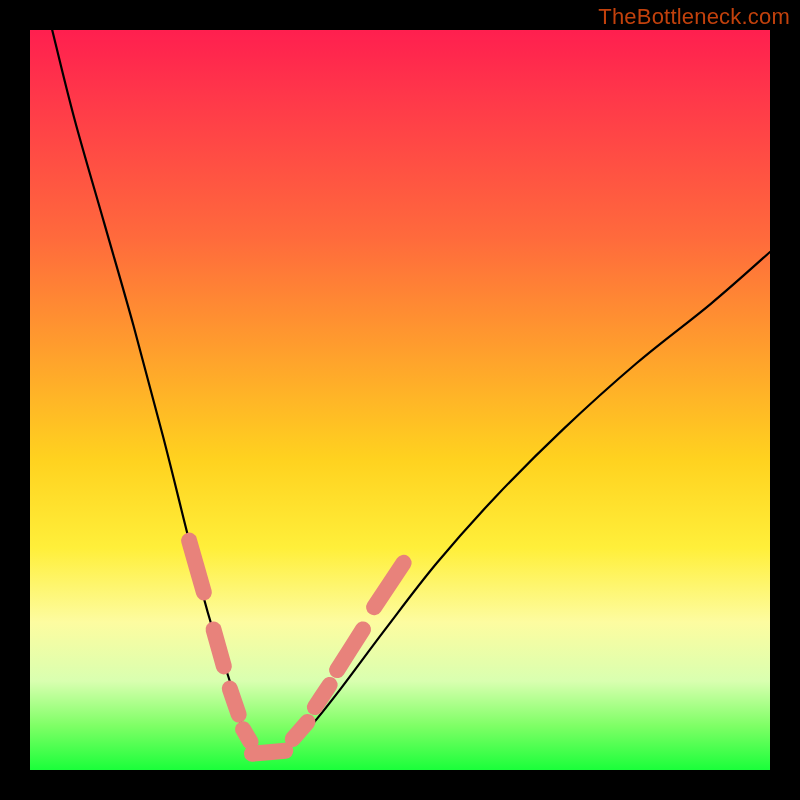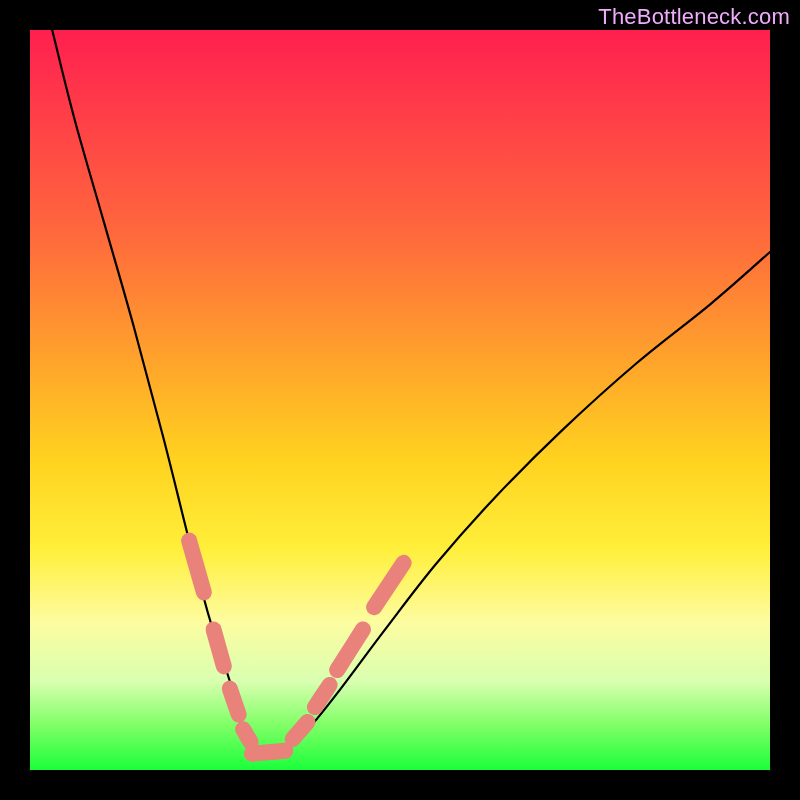--- a/index.html
+++ b/index.html
@@ -37,21 +37,21 @@
       #fdfca0 80%,
       #d9ffb0 88%,
       #7fff66 94%,
       #1aff3a 100%
     );
   }
   .watermark {
     position: absolute;
     top: 4px;
     right: 10px;
-    color: #f0abfc;
+    color: #c2410c;
     font-size: 22px;
     font-weight: 500;
     letter-spacing: 0.2px;
     user-select: none;
   }
   svg.curve {
     position: absolute;
     left: 0;
     top: 0;
     width: 740px;

